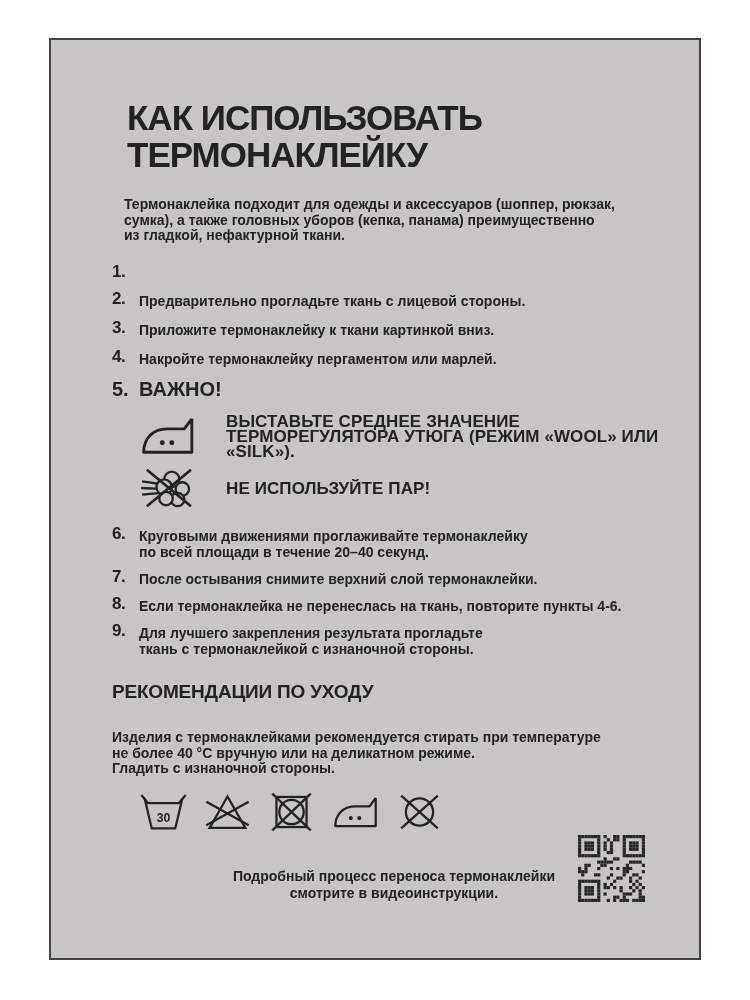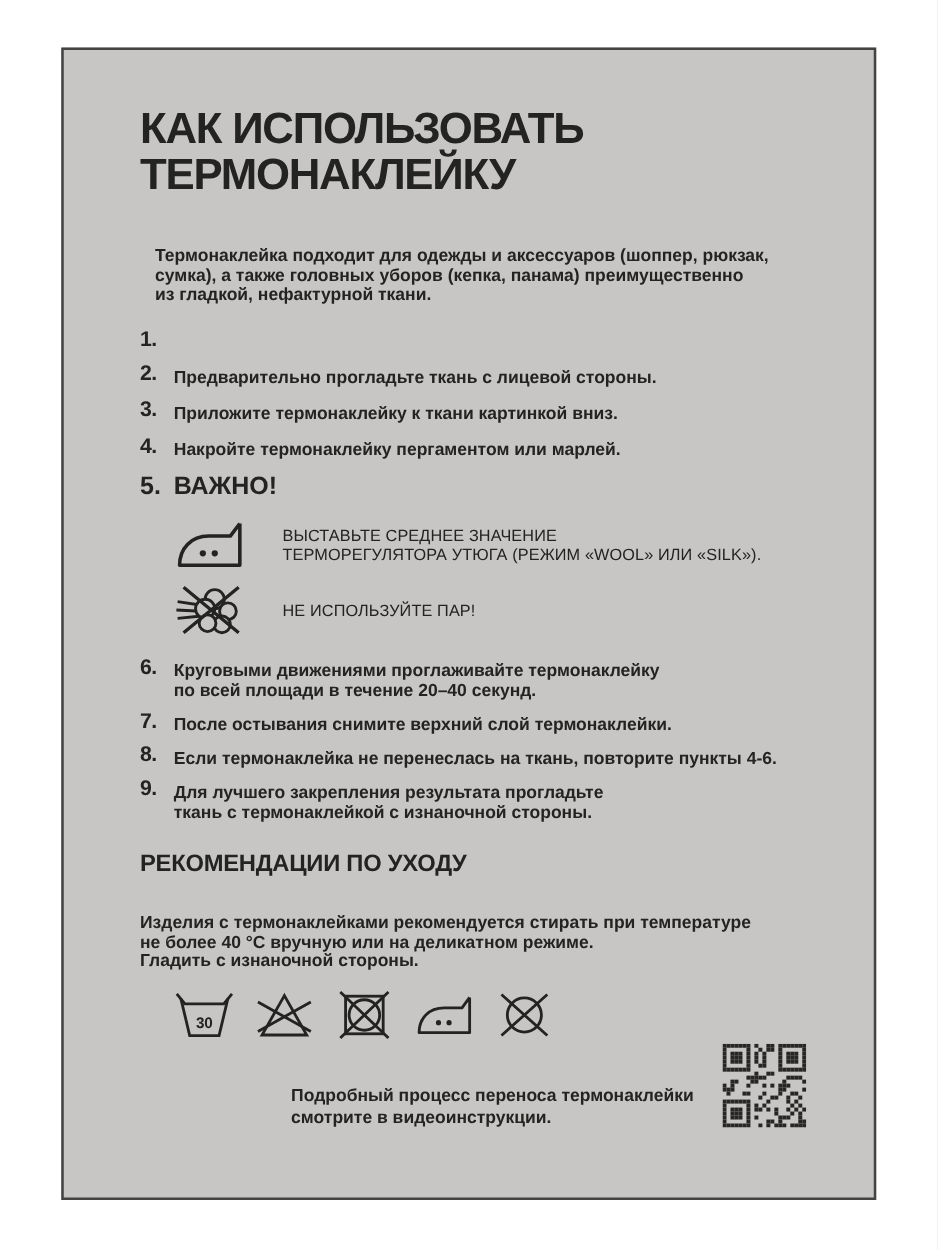--- a/index.html
+++ b/index.html
@@ -17,21 +17,21 @@
     top: 38px;
     width: 648px;
     height: 918px;
     background: var(--card-bg, #c8c6c4);
     border: 2px solid var(--card-border, #434342);
   }
   .card > * { position: absolute; }
 
   .title {
     left: 61px; top: 44px;
-    margin: 0;
+    margin: 15px;
     font-size: 35px;
     line-height: 37px;
     font-weight: 800;
     letter-spacing: -1px;
     white-space: pre-line;
     color: var(--text, #232321);
   }
   .intro {
     left: 61px; top: 145px;
     margin: 12px;
@@ -83,22 +83,22 @@
     margin-bottom: 6px;
   }
   .note .icon {
     flex: 0 0 58px;
     display: flex;
     align-items: center;
     color: var(--text, #232321);
   }
   .note .note-text {
     margin-left: 28px;
-    font-size: 13px;
-    font-weight: 400;
+    font-size: 17px;
+    font-weight: 700;
     line-height: 15px;
     letter-spacing: 0.1px;
     white-space: pre-line;
   }
 
   .care-heading {
     left: 61px; top: 641px;
     margin: 0;
     font-size: 19px;
     line-height: 22px;
@@ -122,21 +122,21 @@
     color: var(--text, #232321);
   }
   .symbols .sym { display: block; }
 
   .footer-text {
     right: 144px; top: 828px;
     margin: 0;
     font-size: 14px;
     line-height: 17px;
     font-weight: 700;
-    text-align: left;
+    text-align: center;
     white-space: pre-line;
   }
   .qr {
     left: 527px; top: 795px;
     width: 67px; height: 67px;
   }
   .qr svg { width: 67px; height: 67px; fill: var(--qr, #262624); }
 </style>
 </head>
 <body>

